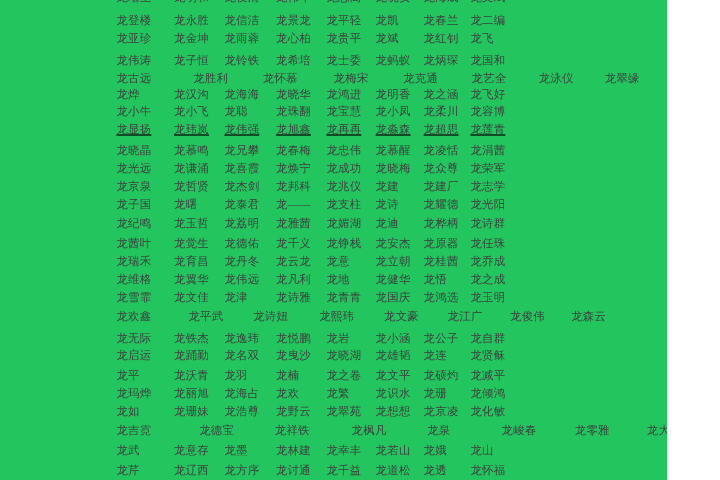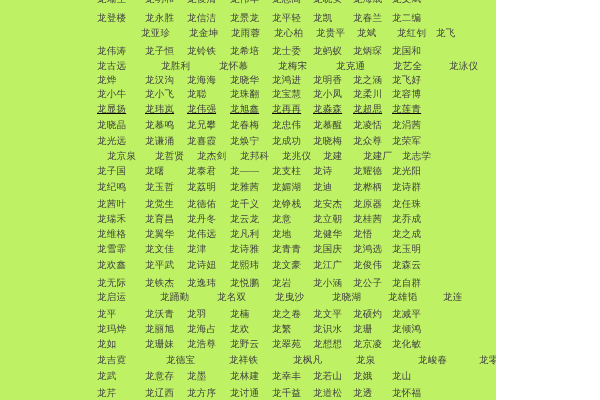--- a/index.html
+++ b/index.html
@@ -2,21 +2,21 @@
 <html><head>
 <meta charset="utf-8">
 <style>
   html,body{margin:0;padding:0;}
   body{
     width:600px;height:400px;overflow:hidden;
     background:#ffffff;
     font-family:"Liberation Serif","DejaVu Serif",serif;
   }
   #screen{
-    position:relative;width:496px;height:400px;overflow:hidden;background:#bef264;
+    position:relative;width:556px;height:400px;overflow:hidden;background:#22c55e;
   }
   .name-row{
     position:absolute;left:97px;
     display:grid;
     grid-template-columns:48px 42px 43px 42px 41px 40px 39px 45px;
     white-space:nowrap;
   }
   .name-cell{
     font-size:9.5px;
     line-height:11px;
@@ -44,21 +44,21 @@
       <div class="name-row" style="top: 13px;">
         <span class="name-cell">龙登楼</span>
         <span class="name-cell">龙永胜</span>
         <span class="name-cell">龙信洁</span>
         <span class="name-cell">龙景龙</span>
         <span class="name-cell">龙平轻</span>
         <span class="name-cell">龙凯</span>
         <span class="name-cell">龙春兰</span>
         <span class="name-cell">龙二编</span>
       </div>
-      <div class="name-row" style="top: 28px; margin-left: 44px;">
+      <div class="name-row" style="top: 28px;">
         <span class="name-cell">龙亚珍</span>
         <span class="name-cell">龙金坤</span>
         <span class="name-cell">龙雨蓉</span>
         <span class="name-cell">龙心柏</span>
         <span class="name-cell">龙贵平</span>
         <span class="name-cell">龙斌</span>
         <span class="name-cell">龙红钊</span>
         <span class="name-cell">龙飞</span>
       </div>
       <div class="name-row" style="top: 46px;">
@@ -124,21 +124,21 @@
       <div class="name-row" style="top: 136px;">
         <span class="name-cell">龙光远</span>
         <span class="name-cell">龙谦涌</span>
         <span class="name-cell">龙喜霞</span>
         <span class="name-cell">龙焕宁</span>
         <span class="name-cell">龙成功</span>
         <span class="name-cell">龙晓梅</span>
         <span class="name-cell">龙众尊</span>
         <span class="name-cell">龙荣军</span>
       </div>
-      <div class="name-row" style="top: 151px; margin-left: 10px;">
+      <div class="name-row" style="top: 151px;">
         <span class="name-cell">龙京泉</span>
         <span class="name-cell">龙哲贤</span>
         <span class="name-cell">龙杰剑</span>
         <span class="name-cell">龙邦科</span>
         <span class="name-cell">龙兆仪</span>
         <span class="name-cell">龙建</span>
         <span class="name-cell">龙建厂</span>
         <span class="name-cell">龙志学</span>
       </div>
       <div class="name-row" style="top: 166px;">
@@ -194,41 +194,41 @@
       <div class="name-row" style="top: 244px;">
         <span class="name-cell">龙雪霏</span>
         <span class="name-cell">龙文佳</span>
         <span class="name-cell">龙津</span>
         <span class="name-cell">龙诗雅</span>
         <span class="name-cell">龙青青</span>
         <span class="name-cell">龙国庆</span>
         <span class="name-cell">龙鸿选</span>
         <span class="name-cell">龙玉明</span>
       </div>
-      <div class="name-row" style="top: 260px;">
+      <div class="name-row" style="top: 260px; gap: 12px;">
         <span class="name-cell">龙欢鑫</span>
         <span class="name-cell">龙平武</span>
         <span class="name-cell">龙诗妞</span>
         <span class="name-cell">龙熙玮</span>
         <span class="name-cell">龙文豪</span>
         <span class="name-cell">龙江广</span>
         <span class="name-cell">龙俊伟</span>
         <span class="name-cell">龙森云</span>
       </div>
       <div class="name-row" style="top: 278px;">
         <span class="name-cell">龙无际</span>
         <span class="name-cell">龙铁杰</span>
         <span class="name-cell">龙逸玮</span>
         <span class="name-cell">龙悦鹏</span>
         <span class="name-cell">龙岩</span>
         <span class="name-cell">龙小涵</span>
         <span class="name-cell">龙公子</span>
         <span class="name-cell">龙自群</span>
       </div>
-      <div class="name-row" style="top: 292px; gap: 15px;">
+      <div class="name-row" style="top: 292px;">
         <span class="name-cell">龙启运</span>
         <span class="name-cell">龙踊勤</span>
         <span class="name-cell">龙名双</span>
         <span class="name-cell">龙曳沙</span>
         <span class="name-cell">龙晓湖</span>
         <span class="name-cell">龙雄韬</span>
         <span class="name-cell">龙连</span>
         <span class="name-cell">龙贤稣</span>
       </div>
       <div class="name-row" style="top: 309px;">

